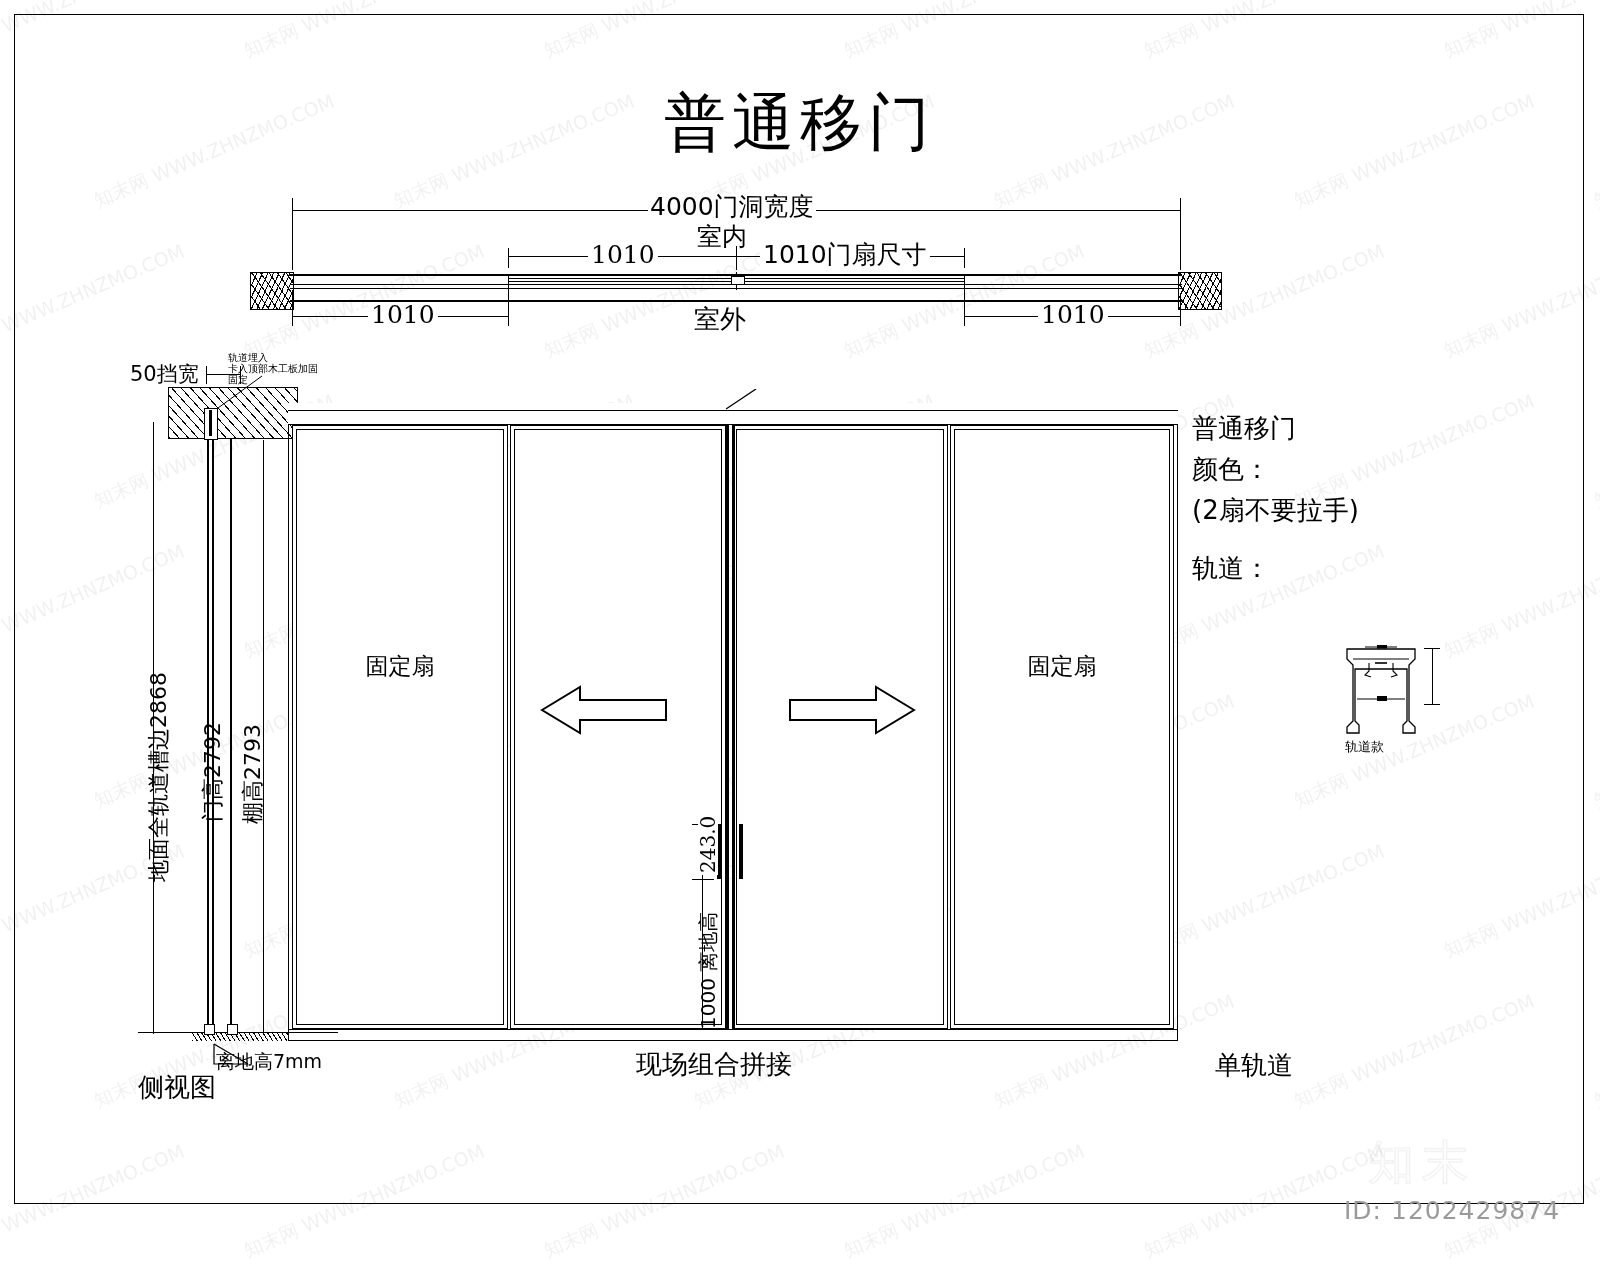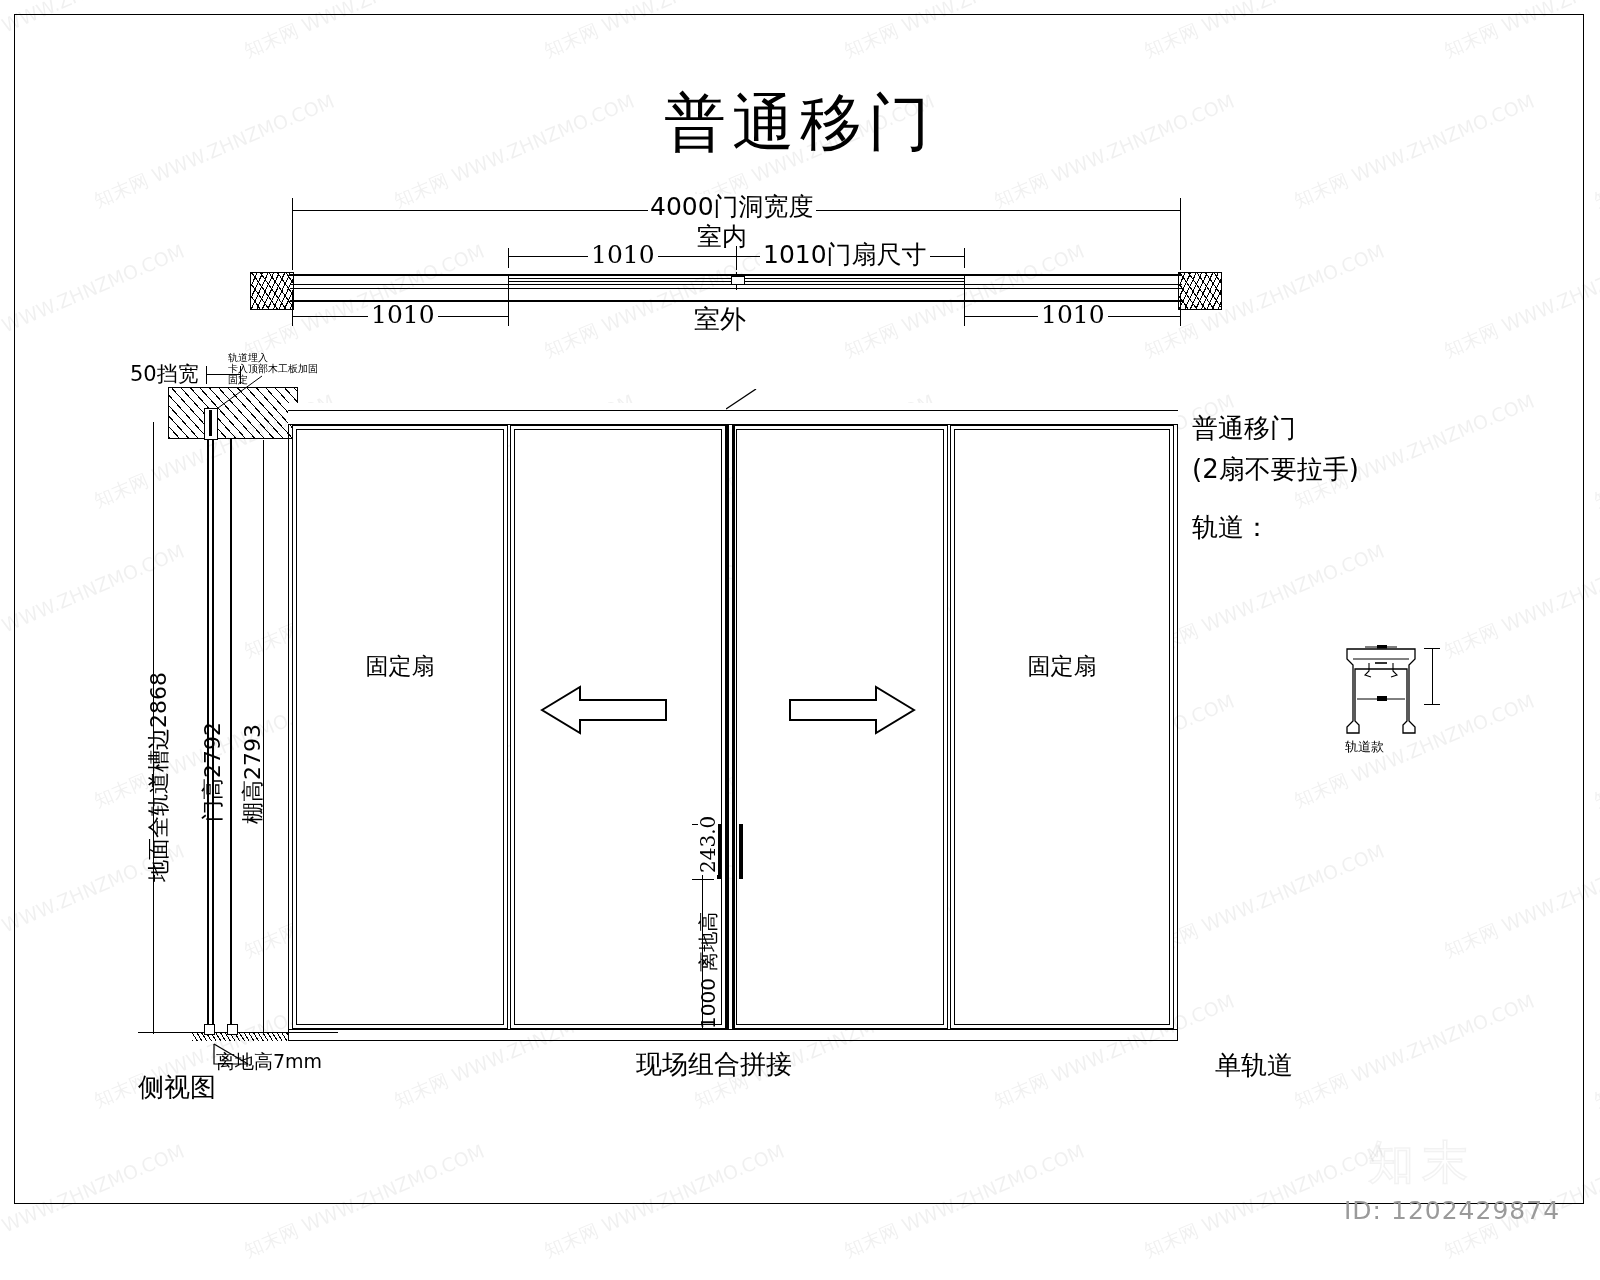--- a/index.html
+++ b/index.html
@@ -280,20 +280,21 @@
 
       <svg class="abs" style="left:438px;top:-14px;" width="36" height="22">
         <line x1="0" y1="20" x2="30" y2="0" stroke="#000" stroke-width="1.3"></line>
       </svg>
 
       <div class="txt cn" style="left:348px;top:648px;font-size:26px;">现场组合拼接</div>
   </div>
 
   <div id="spec">
       <div class="cn">普通移门</div>
+      <div class="cn">颜色：</div>
       <div class="cn">(2扇不要拉手)</div>
       <div class="cn" style="margin-top:17px;">轨道：</div>
   </div>
 
   <svg id="track-profile" viewBox="0 0 72 92">
      <path d="M2,4 L70,4 L70,14 L64,20 L64,76 L70,82 L70,88 L58,88 L58,80 L62,76 L62,24
               L10,24 L10,76 L14,80 L14,88 L2,88 L2,82 L8,76 L8,20 L2,14 Z" fill="#fff" stroke="#000" stroke-width="1.3"></path>
      <path d="M8,14 L64,14" stroke="#000" stroke-width="1"></path>
      <path d="M24,18 L24,26 L20,30 L26,32" fill="none" stroke="#000" stroke-width="1.1"></path>
      <path d="M48,18 L48,26 L52,30 L46,32" fill="none" stroke="#000" stroke-width="1.1"></path>

